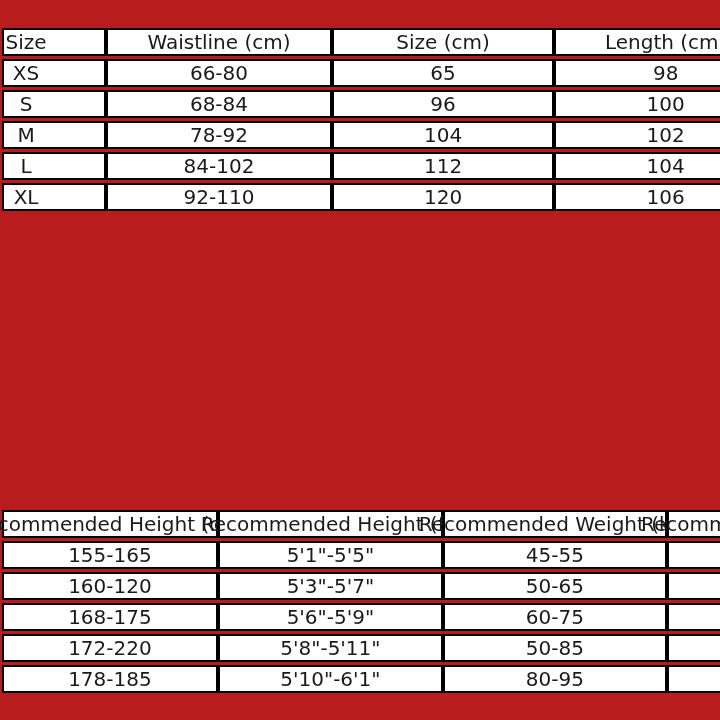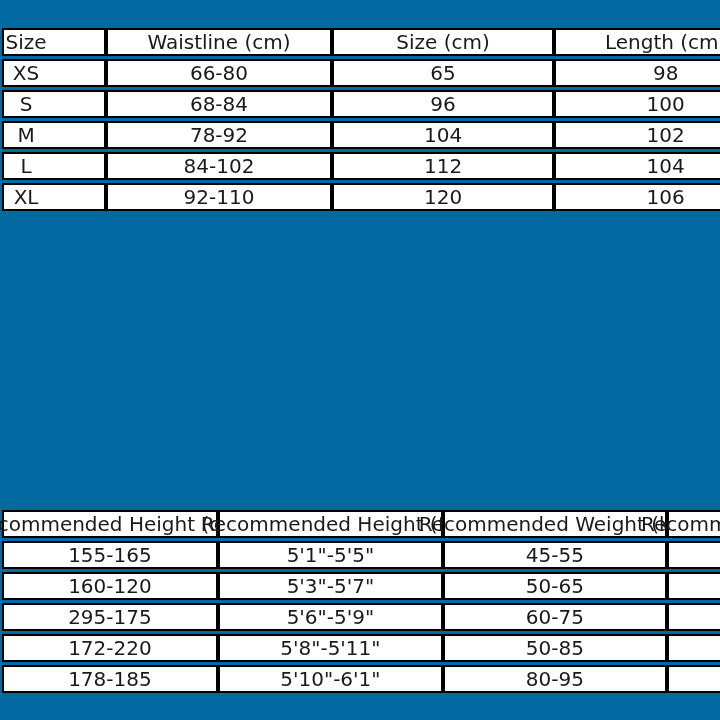--- a/index.html
+++ b/index.html
@@ -10,21 +10,21 @@
   body {
     width: 720px;
     height: 720px;
     overflow: hidden;
     font-family: "DejaVu Sans", "Liberation Sans", sans-serif;
   }
   .canvas {
     position: relative;
     width: 720px;
     height: 720px;
-    background: #0369a1;
+    background: #b91c1c;
     overflow: hidden;
   }
   table.tbl {
     position: absolute;
     border-collapse: separate;
     border-spacing: 0 3px;
     table-layout: fixed;
     color: #1a1a1a;
     font-size: 20px;
     line-height: 1;
@@ -146,21 +146,21 @@
       <td>45-55</td>
       <td></td>
     </tr>
     <tr>
       <td>160-120</td>
       <td>5'3"-5'7"</td>
       <td>50-65</td>
       <td></td>
     </tr>
     <tr>
-      <td>295-175</td>
+      <td>168-175</td>
       <td>5'6"-5'9"</td>
       <td>60-75</td>
       <td></td>
     </tr>
     <tr>
       <td>172-220</td>
       <td>5'8"-5'11"</td>
       <td>50-85</td>
       <td></td>
     </tr>

